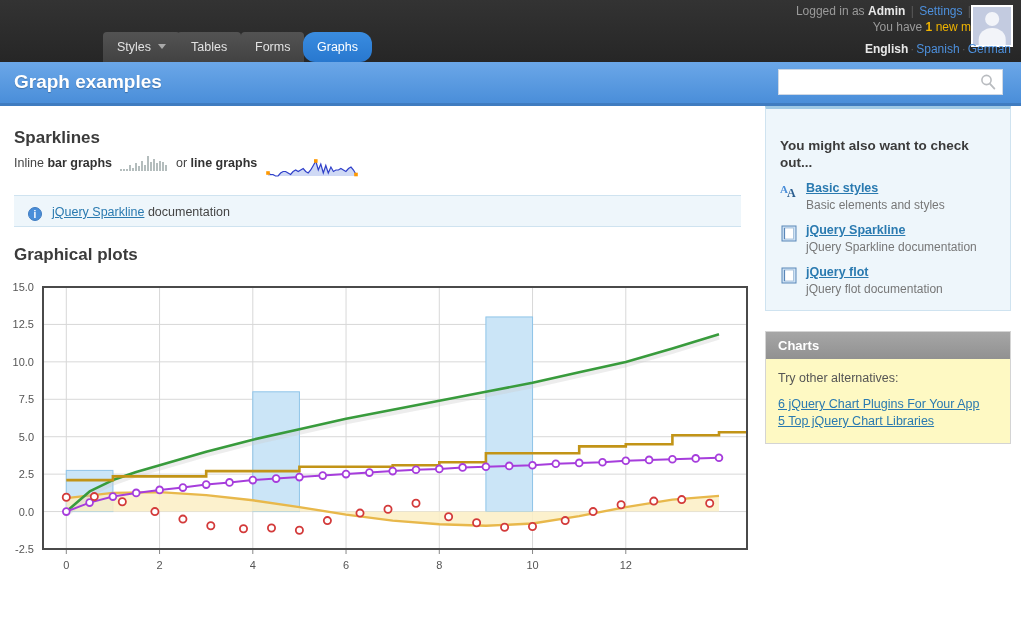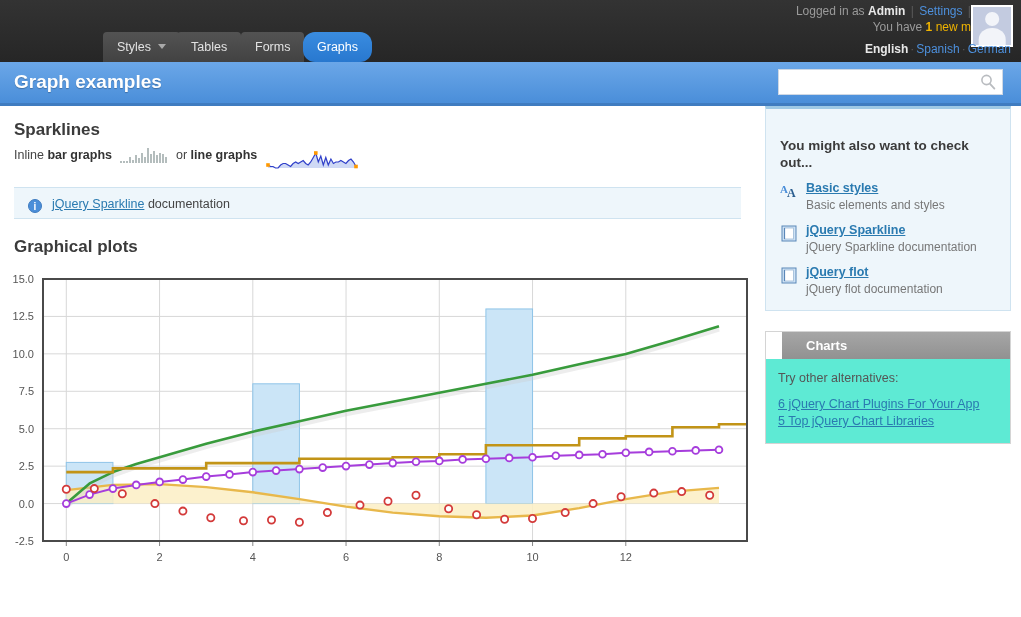--- a/index.html
+++ b/index.html
@@ -109,21 +109,21 @@
     background:transparent;
   }
   .searchicon{
     position:absolute;right:5px;top:3px;width:18px;height:18px;
   }
   
   .content{position:relative;width:1021px;height:511px;background:#fff;}
   .left{position:absolute;left:0;top:0;width:755px;}
   .right{position:absolute;left:765px;top:0;width:246px;}
   h2.sect{
-    margin:0;padding:14px 0 0 14px;
+    margin:0;padding:22px 0 0 14px;
     font-size:17px;font-weight:bold;color:#3b3b3b;
   }
   .sparkline-line{
     margin:8px 0 0 14px;font-size:12.5px;color:#444;
     display:flex;
   }
   .sparkline-line b{font-weight:bold;color:#333;}
   .spark-bars{display:inline-block;margin:0 8px;height:18px;}
   .spark-bars span{
     display:inline-block;width:2px;margin-right:1px;
@@ -154,25 +154,25 @@
   .panel-blue h3{
     margin:0 0 10px 0;font-size:13.5px;font-weight:bold;color:#3b3b3b;line-height:17px;
   }
   .linkitem{display:flex;margin-bottom:11px;}
   .linkitem:last-child{margin-bottom:0;}
   .li-ico{width:18px;height:18px;margin-right:8px;flex:0 0 18px;margin-top:1px;}
   .li-body a{color:#2a7ab0;font-size:12.5px;font-weight:bold;}
   .li-body .desc{color:#777;font-size:12px;margin-top:3px;}
   .panel-gray{margin-top:20px;width:246px;border:1px solid #d4d4d4;box-sizing:border-box;}
   .panel-gray .hd{
-    height:27px;line-height:27px;padding-left:24px;
+    height:27px;line-height:27px;padding-left:12px;
     background:#9a9a9a;background:linear-gradient(#a6a6a6,#919191);
-    color:#ffffff;font-weight:bold;font-size:13px;margin-left:16px;
-  }
-  .panel-gray .bd{padding:12px;background:#5eead4;}
+    color:#ffffff;font-weight:bold;font-size:13px;
+  }
+  .panel-gray .bd{padding:12px;background:#fef9c3;}
   .panel-gray .bd p{margin:0 0 12px 0;color:#555;font-size:12.5px;}
   .panel-gray .bd a{display:block;color:#2a7ab0;font-size:12.5px;margin-bottom:3px;}
   
   .plotwrap{position:relative;margin:14px 0 0 0;width:755px;height:300px;}
   .plotsvg{display:block;}
   a{text-decoration:underline;}
 </style>
 </head>
 <body>
 

